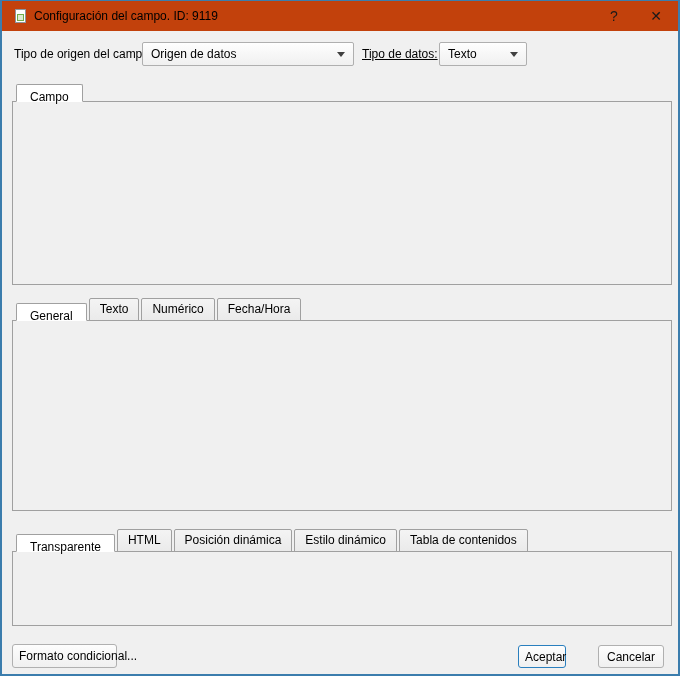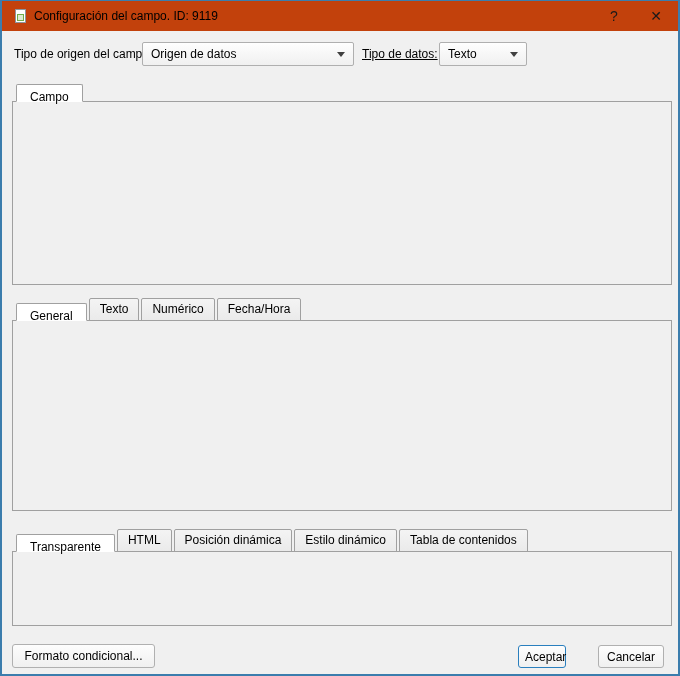--- a/index.html
+++ b/index.html
@@ -150,17 +150,17 @@
           <span class="tri-up"></span>
         </span>
       <span class="sbtn">
           <span class="tri-down"></span>
         </span>
     </span>
   </div>
   <span class="abs label" style="left:24px;top:593px;">ID de función:</span>
   <input class="abs input" style="left: 99px; top: 594px; width: 232px; height: 22px;" value="">
 
-  <button class="abs btn" style="left:10px;top:643px;width:143px;height:24px;">Formato condicional...</button>
+  <button class="abs btn" style="left:10px;top:643px;width:105px;height:24px;">Formato condicional...</button>
   <button class="abs btn default-btn" style="left:516px;top:644px;width:48px;height:23px;">Aceptar</button>
   <button class="abs btn" style="left:596px;top:644px;width:66px;height:23px;">Cancelar</button>
 
 </div>
 
 </body></html>

